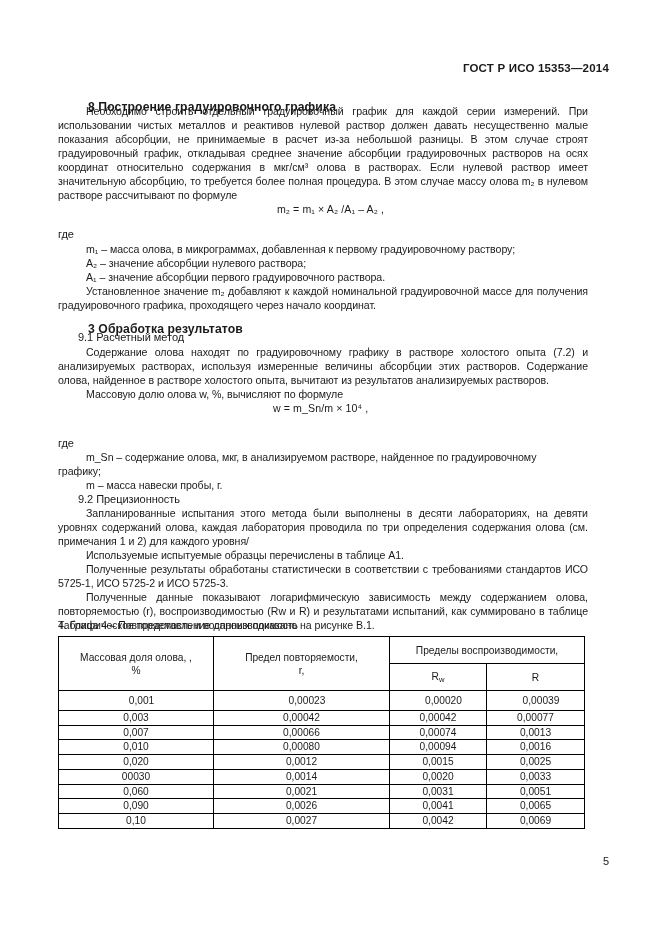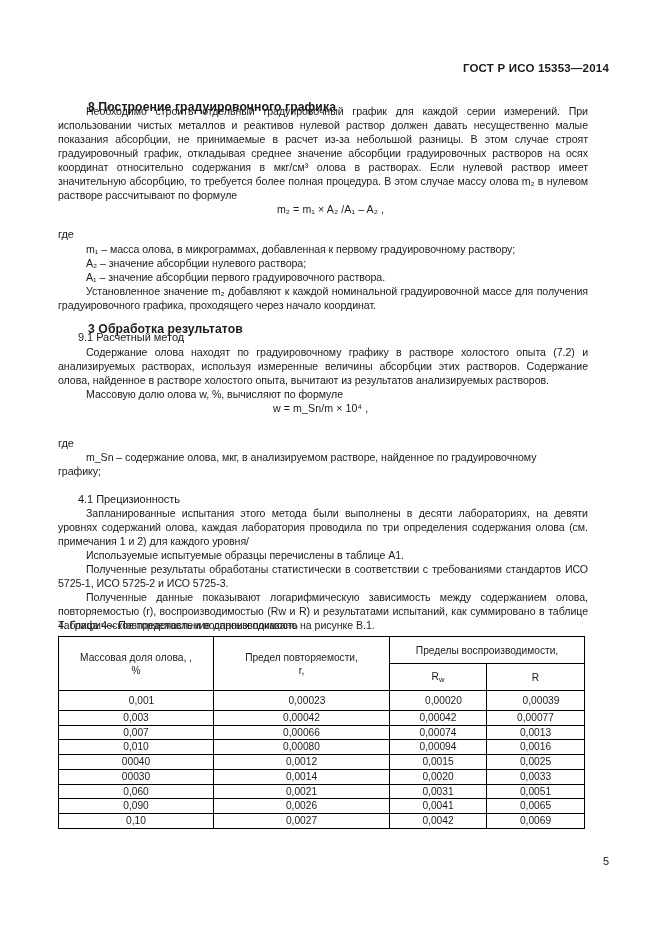--- a/index.html
+++ b/index.html
@@ -172,23 +172,24 @@
 
   <div class="para" style="top:387px;">Массовую долю олова w, %, вычисляют по формуле</div>
 
   <div class="formula f2" style="top:402px;">w  = m_Sn/m × 10⁴ ,</div>
 
   <div class="plainline" style="top:436px;">где</div>
 
   <div class="deflist" style="top:450px;">
     <div class="d">m_Sn  – содержание олова, мкг, в анализируемом растворе, найденное по градуировочному</div>
     <div class="cont">графику;</div>
+    <div class="d">m – масса навески пробы, г.</div>
   </div>
 
-  <div class="plainline" style="top:492px; padding-left:20px;">4.1 Прецизионность</div>
+  <div class="plainline" style="top:492px; padding-left:20px;">9.2 Прецизионность</div>
 
   <div class="para" style="top:506px;">Запланированные испытания этого метода были выполнены в десяти лабораториях, на девяти уровнях содержаний олова, каждая лаборатория проводила по три определения содержания олова (см. примечания 1 и 2) для каждого уровня/</div>
 
   <div class="para" style="top:548px;">Используемые испытуемые образцы перечислены в таблице А1.</div>
 
   <div class="para" style="top:562px;">Полученные результаты обработаны статистически в соответствии с требованиями стандартов ИСО 5725-1, ИСО 5725-2 и ИСО 5725-3.</div>
 
   <div class="para" style="top:590px;">Полученные данные показывают логарифмическую зависимость между содержанием олова, повторяемостью (r), воспроизводимостью (Rw и R) и результатами испытаний, как суммировано в таблице 4. Графическое представление данных показано на рисунке В.1.</div>
 
   <div class="table-caption">Таблица 4  –  Повторяемость и воспроизводимость</div>
@@ -240,21 +241,21 @@
         <td>0,00074</td>
         <td>0,0013</td>
       </tr>
       <tr>
         <td>0,010</td>
         <td>0,00080</td>
         <td>0,00094</td>
         <td>0,0016</td>
       </tr>
       <tr>
-        <td>00040</td>
+        <td>0,020</td>
         <td>0,0012</td>
         <td>0,0015</td>
         <td>0,0025</td>
       </tr>
       <tr>
         <td>00030</td>
         <td>0,0014</td>
         <td>0,0020</td>
         <td>0,0033</td>
       </tr>

